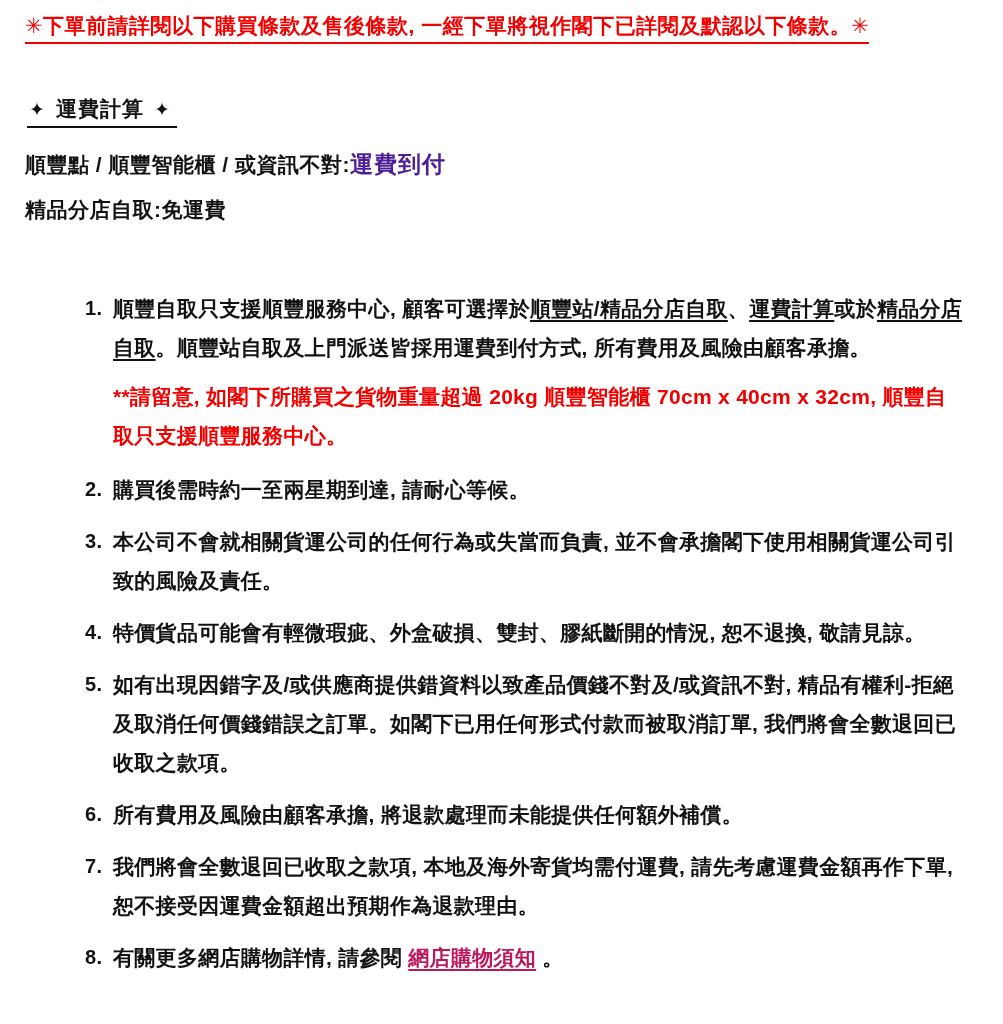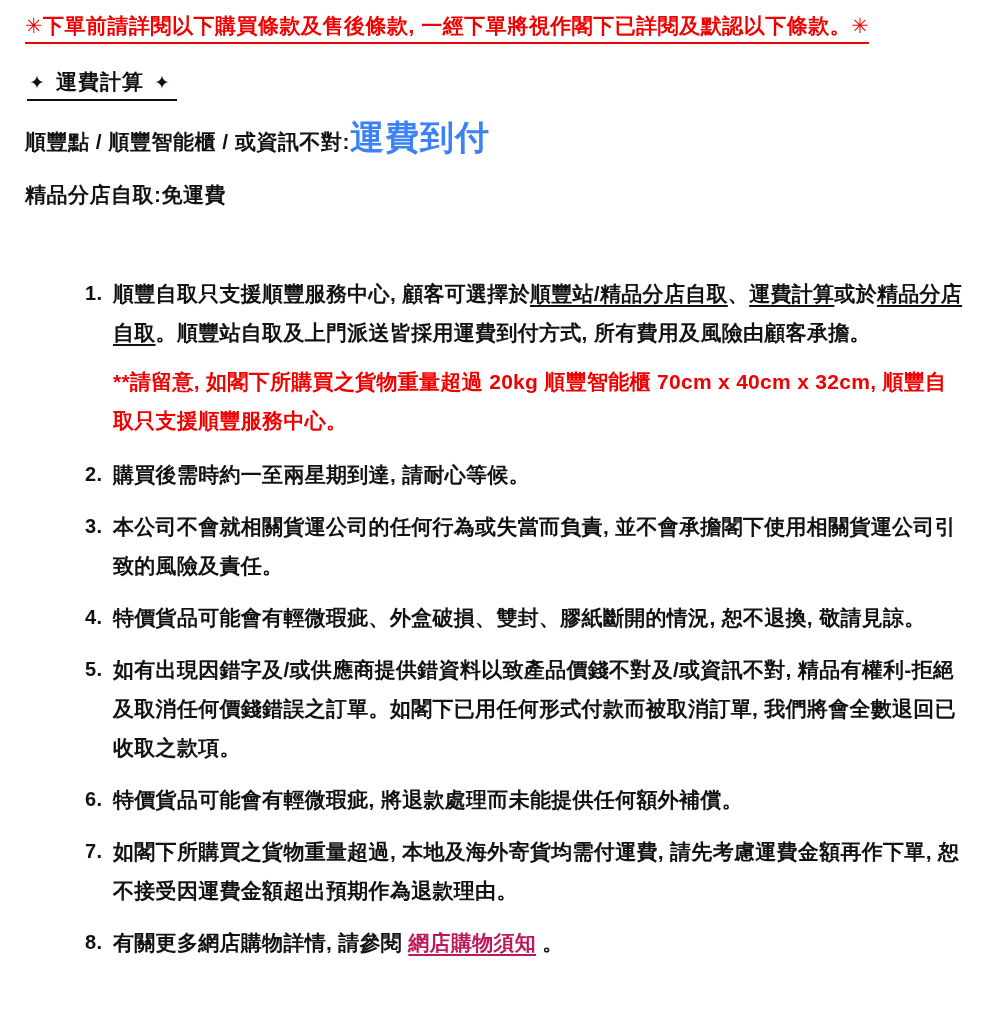--- a/index.html
+++ b/index.html
@@ -15,55 +15,55 @@
   }
 
   
   .notice {
     display: inline-block;
     color: #f10000;
     font-size: 21px;
     line-height: 28px;
     border-bottom: 2px solid #f10000;
     padding-bottom: 2px;
-    margin-bottom: 24px;
+    margin-bottom: 40px;
     letter-spacing: 0.5px;
     white-space: nowrap;
   }
 
   
   .section-heading {
     display: inline-block;
     font-size: 21px;
     line-height: 26px;
     border-bottom: 2px solid #111111;
     padding: 0 6px 3px 2px;
     letter-spacing: 1px;
   }
   .section-heading .hd-label { margin: 0 10px; }
   .hd-diamond { font-size: 19px; }
 
   .shipping-block { margin-bottom: 0; }
-  .heading-row-1 { margin: 1px 0 14px 2px; text-decoration: underline; }
+  .heading-row-1 { margin: 12px 0 14px 2px; text-decoration: underline; }
 
   .methods-line {
     font-size: 21px;
     line-height: 44px;
     margin: 8px 0 6px 0;
     letter-spacing: 0.5px;
   }
   .cod-value {
-    color: #3b82f6;
-    font-size: 34px;
+    color: #4c1d95;
+    font-size: 23px;
     letter-spacing: 1px;
   }
   .pickup-line {
     font-size: 21px;
     line-height: 30px;
-    margin: 16px 0 64px 0;
+    margin: 8px 0 64px 0;
     letter-spacing: 0.5px;
   }
 
   .heading-row-2 { margin: 0 0 22px 2px; }
 
   
   .terms-list { margin-left: 60px; margin-top: 4px; }
   .term-item {
     display: flex;
     margin-bottom: 13px;
@@ -131,26 +131,26 @@
       <div class="term-body">特價貨品可能會有輕微瑕疵、外盒破損、雙封、膠紙斷開的情況, 恕不退換, 敬請見諒。</div>
     </div>
 
     <div class="term-item">
       <span class="term-num">5.</span>
       <div class="term-body">如有出現因錯字及/或供應商提供錯資料以致產品價錢不對及/或資訊不對, 精品有權利-拒絕及取消任何價錢錯誤之訂單。如閣下已用任何形式付款而被取消訂單, 我們將會全數退回已收取之款項。</div>
     </div>
 
     <div class="term-item">
       <span class="term-num">6.</span>
-      <div class="term-body">特價貨品可能會有輕微瑕疵, 將退款處理而未能提供任何額外補償。</div>
+      <div class="term-body">所有費用及風險由顧客承擔, 將退款處理而未能提供任何額外補償。</div>
     </div>
 
     <div class="term-item">
       <span class="term-num">7.</span>
-      <div class="term-body">如閣下所購買之貨物重量超過, 本地及海外寄貨均需付運費, 請先考慮運費金額再作下單, 恕不接受因運費金額超出預期作為退款理由。</div>
+      <div class="term-body">我們將會全數退回已收取之款項, 本地及海外寄貨均需付運費, 請先考慮運費金額再作下單, 恕不接受因運費金額超出預期作為退款理由。</div>
     </div>
 
     <div class="term-item">
       <span class="term-num">8.</span>
       <div class="term-body">
         <span>有關更多網店購物詳情, 請參閱 </span><a class="doc-link">網店購物須知</a><span> 。</span>
       </div>
     </div>
 
   </div>

